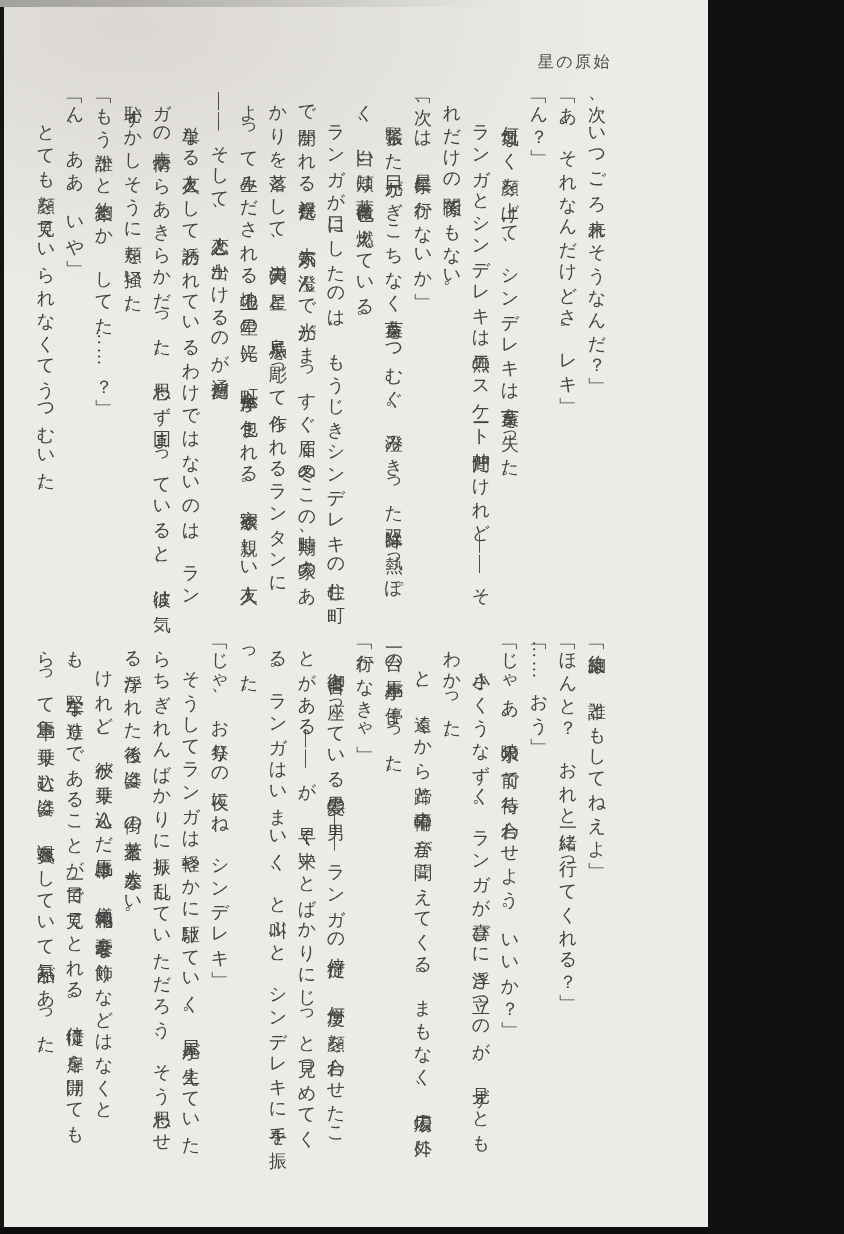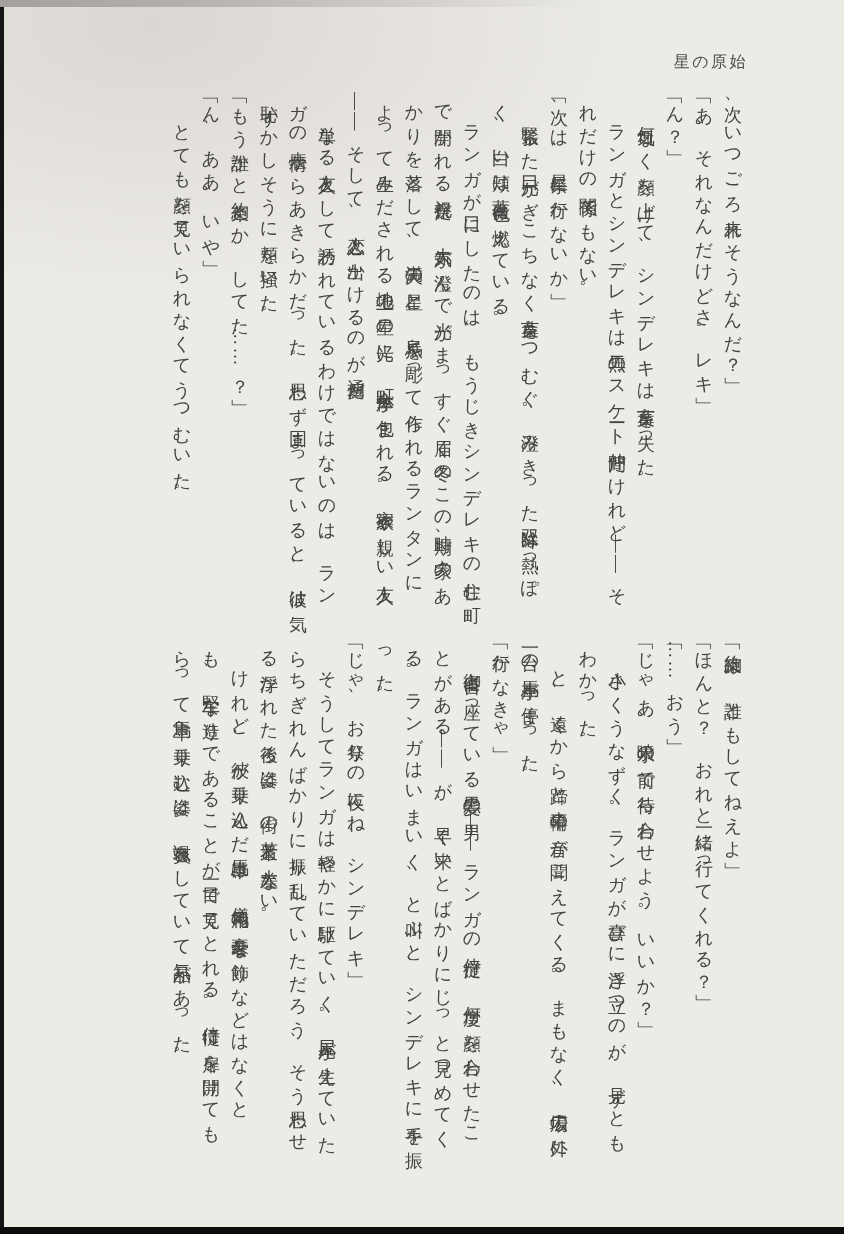--- a/index.html
+++ b/index.html
@@ -5,21 +5,21 @@
   html, body {
     margin: 0;
     padding: 0;
     width: 844px;
     height: 1234px;
     overflow: hidden;
     background: #111;
   }
   .page {
     position: relative;
-    width: 844px;
+    width: 708px;
     height: 1234px;
     background:
       radial-gradient(ellipse 900px 500px at 18% 2%, rgba(120,115,105,0.16), rgba(0,0,0,0) 55%),
       radial-gradient(ellipse 1200px 1400px at 55% 45%, #edebe6 60%, #e6e4de 100%);
     background-color: #eae8e3;
     font-family: "Liberation Serif", "DejaVu Serif", serif;
     color: #474645;
   }
   
   .edge-left {

